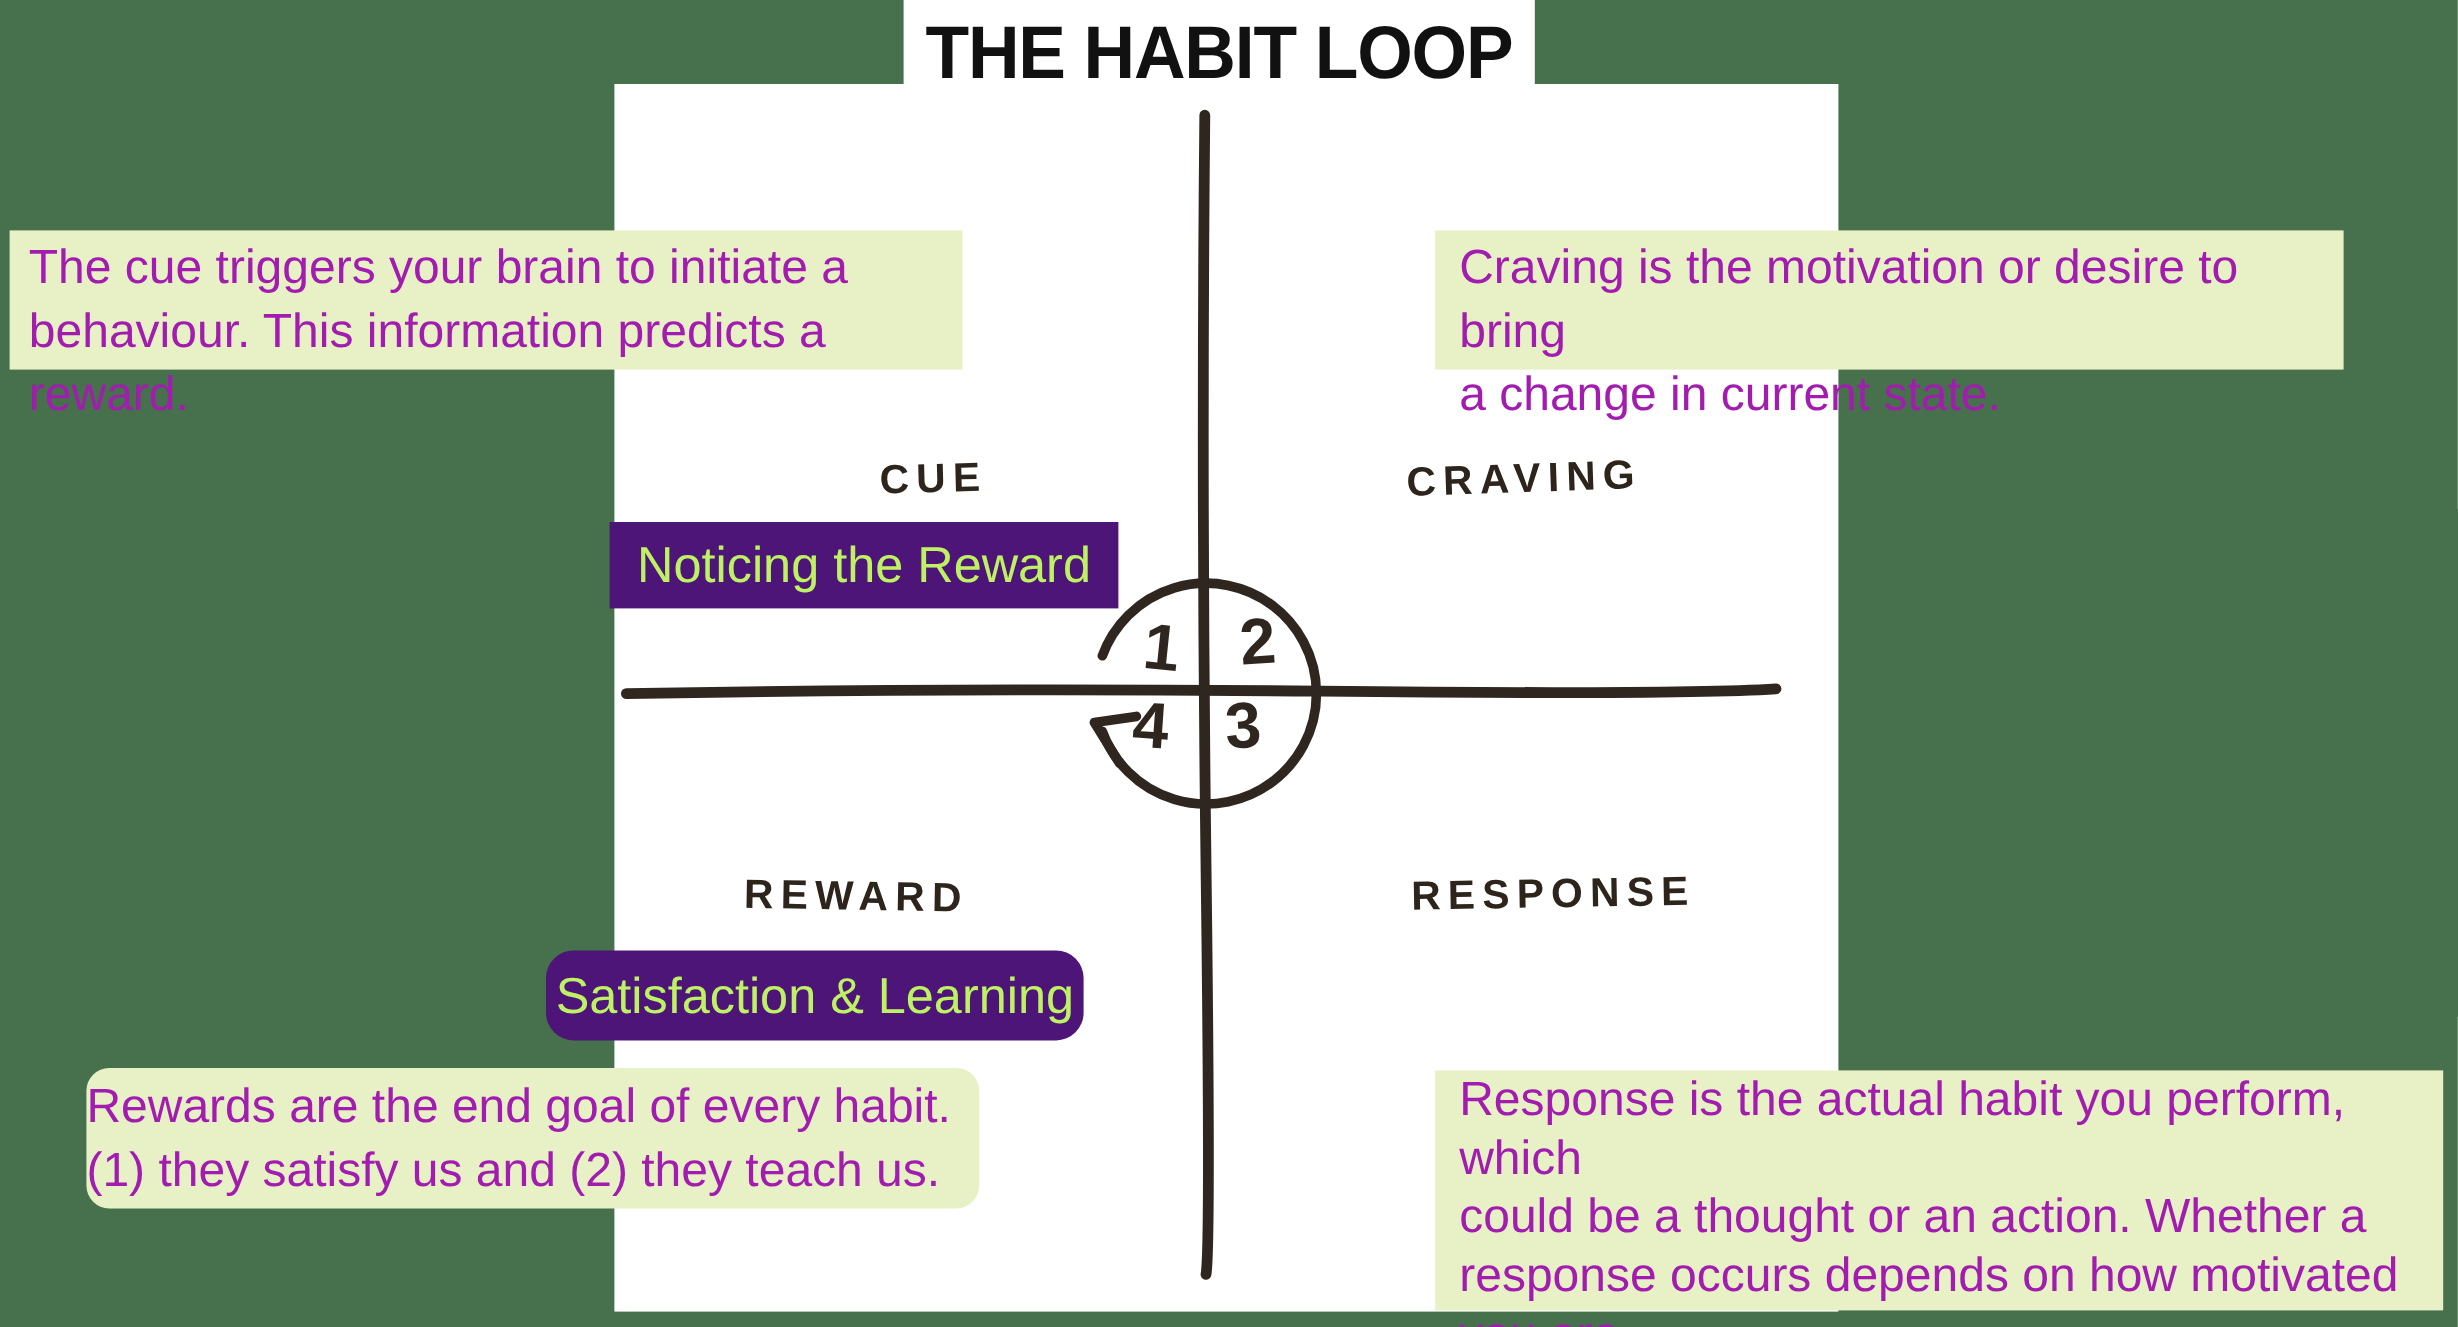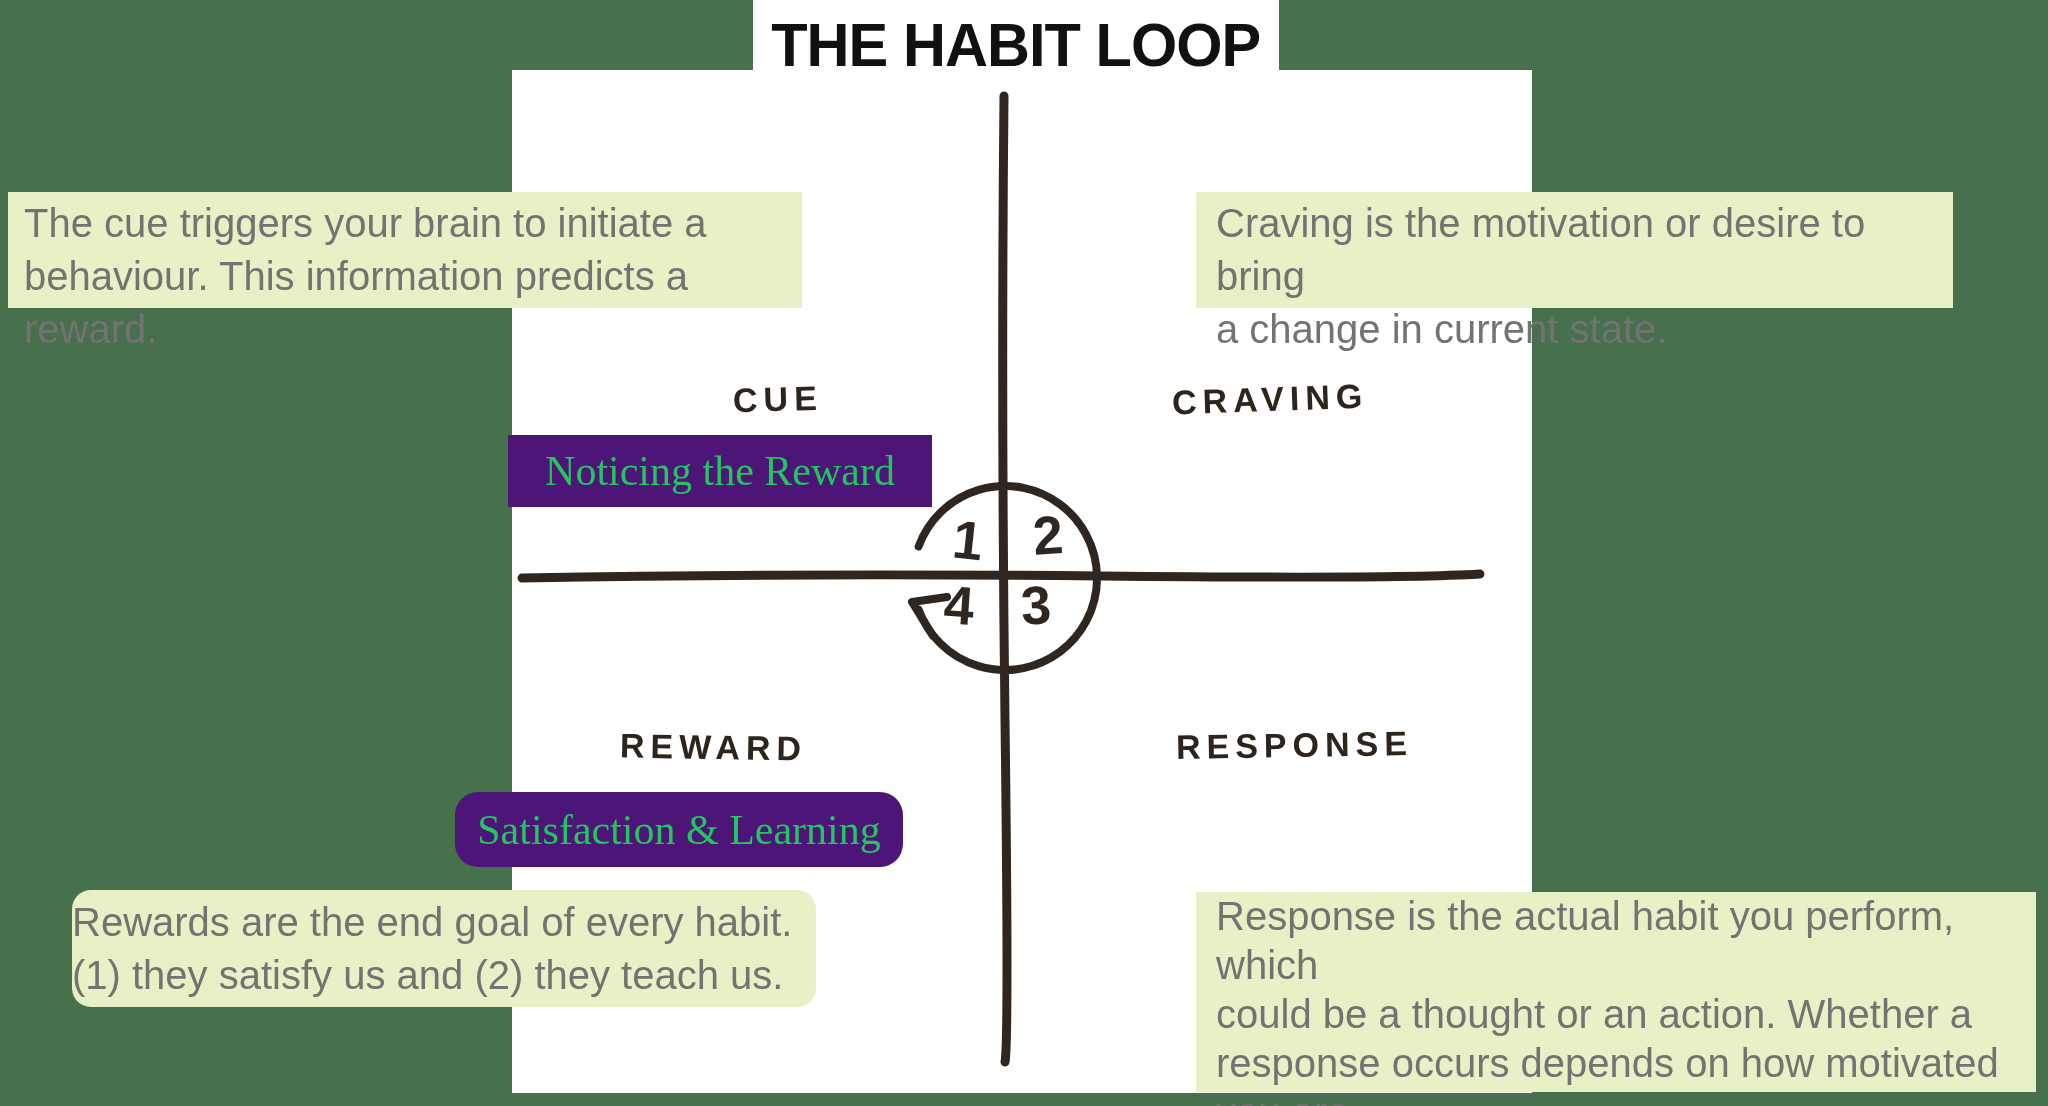--- a/index.html
+++ b/index.html
@@ -20,26 +20,26 @@
   #loop-svg{position:absolute;left:0;top:0;pointer-events:none;}
   .hand-label{
     position:absolute;color:#2d241c;font-weight:bold;font-size:34px;
     letter-spacing:6px;white-space:nowrap;
   }
   .loop-num{
     position:absolute;color:#2f261f;font-weight:bold;font-size:54px;
     line-height:1;
   }
   .pbox{
-    position:absolute;background:#4c1577;color:#22c55e;
+    position:absolute;background:#4c1577;color:#bef264;
     display:flex;align-items:center;justify-content:center;
-    font-size:42px;white-space:nowrap;font-family:Liberation Serif, serif;
+    font-size:42px;white-space:nowrap;
   }
   .note{
-    position:absolute;background:#e8f1c6;color:#737373;
+    position:absolute;background:#e8f1c6;color:#a21caf;
     font-size:40px;line-height:57px;white-space:pre-line;
     box-sizing:border-box;
   }
   #note-cue{left:8px;top:192px;width:794px;height:116px;padding:5px 0 0 16px;text-align:left;line-height:53px;}
   #note-craving{left:1196px;top:192px;width:757px;height:116px;padding:5px 0 0 20px;text-align:left;line-height:53px;}
   #note-reward{left:72px;top:890px;width:744px;height:117px;padding:6px 0 0 0;line-height:53px;border-radius:19px;}
   #note-response{left:1196px;top:892px;width:840px;height:200px;padding:0 0 0 20px;text-align:left;line-height:49px;}
   #box-cue{left:508px;top:435px;width:424px;height:72px;}
   #box-craving{left:1093px;top:437px;width:423px;height:71px;}
   #box-reward{left:455px;top:792px;width:448px;height:75px;border-radius:23px;}

